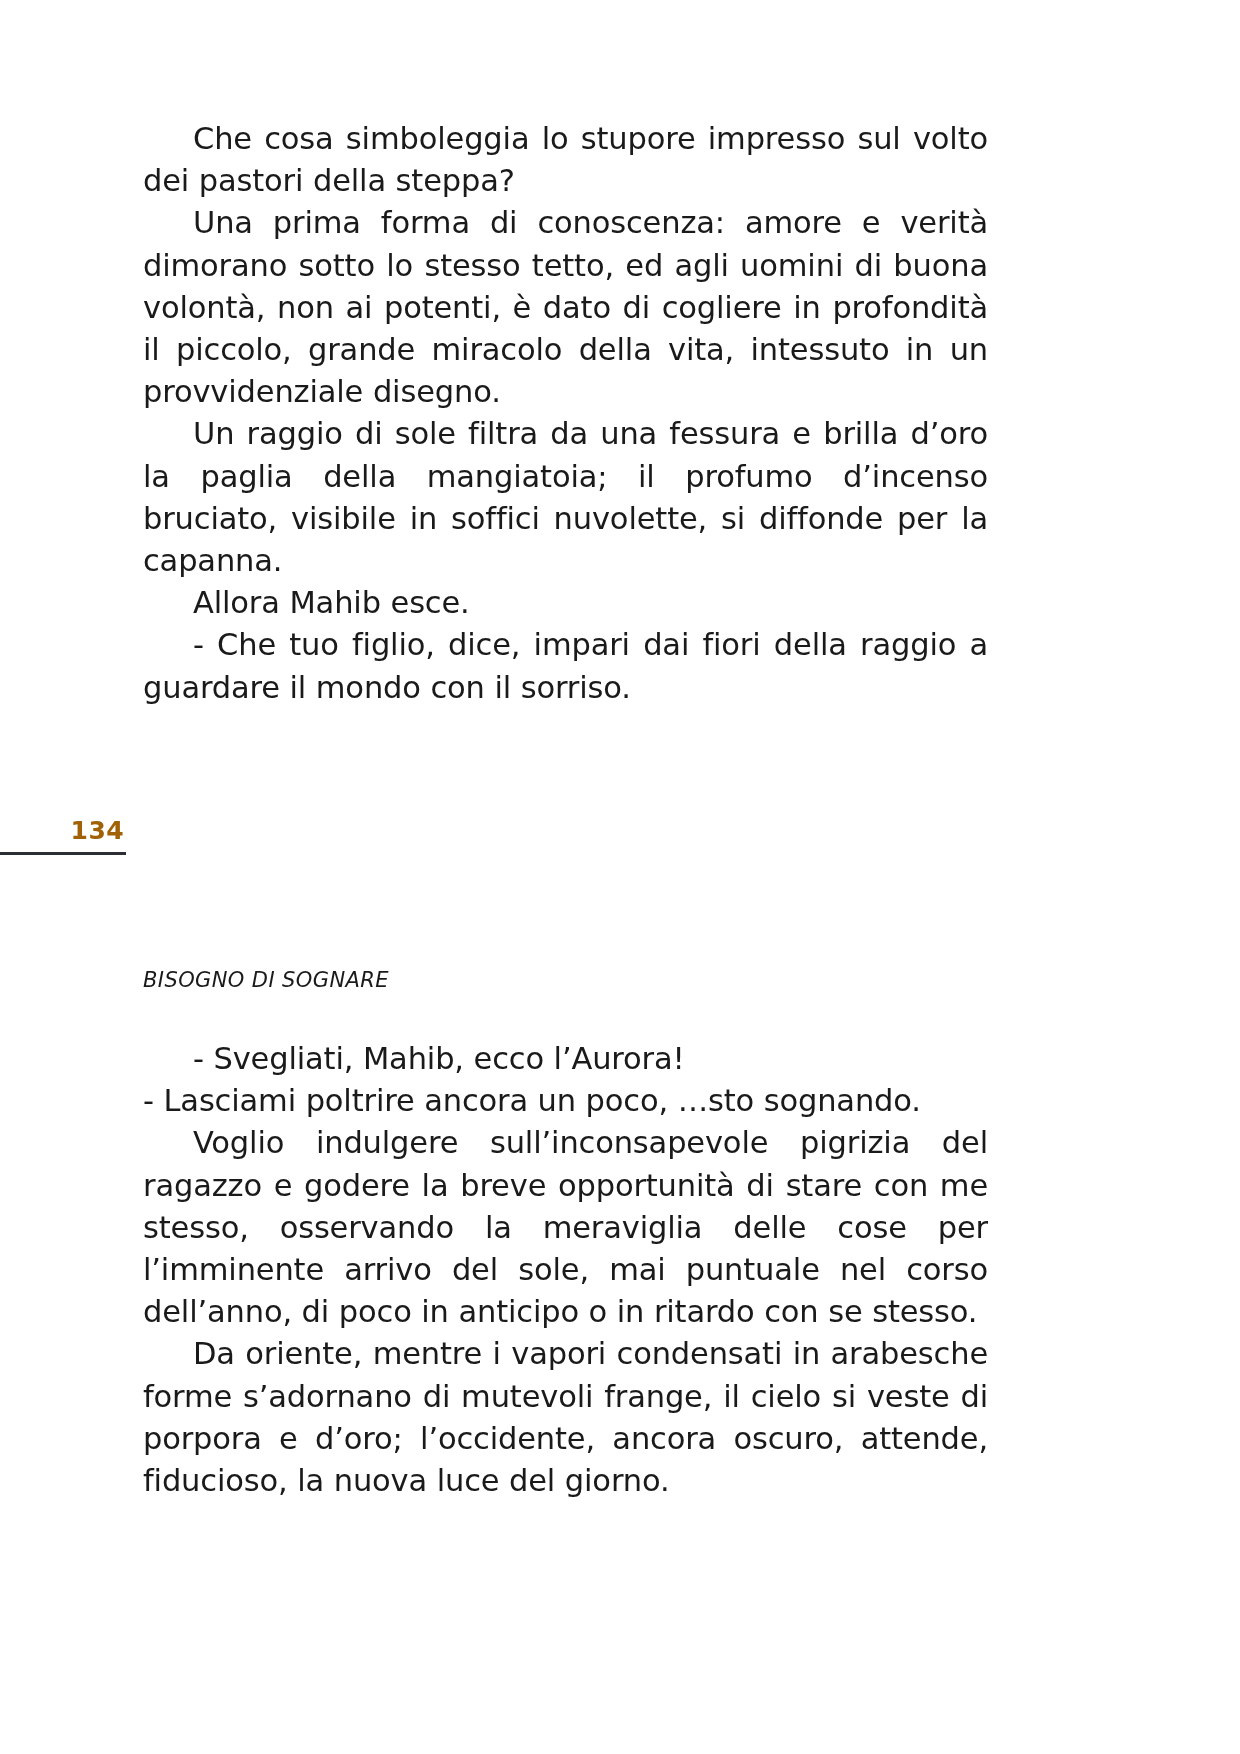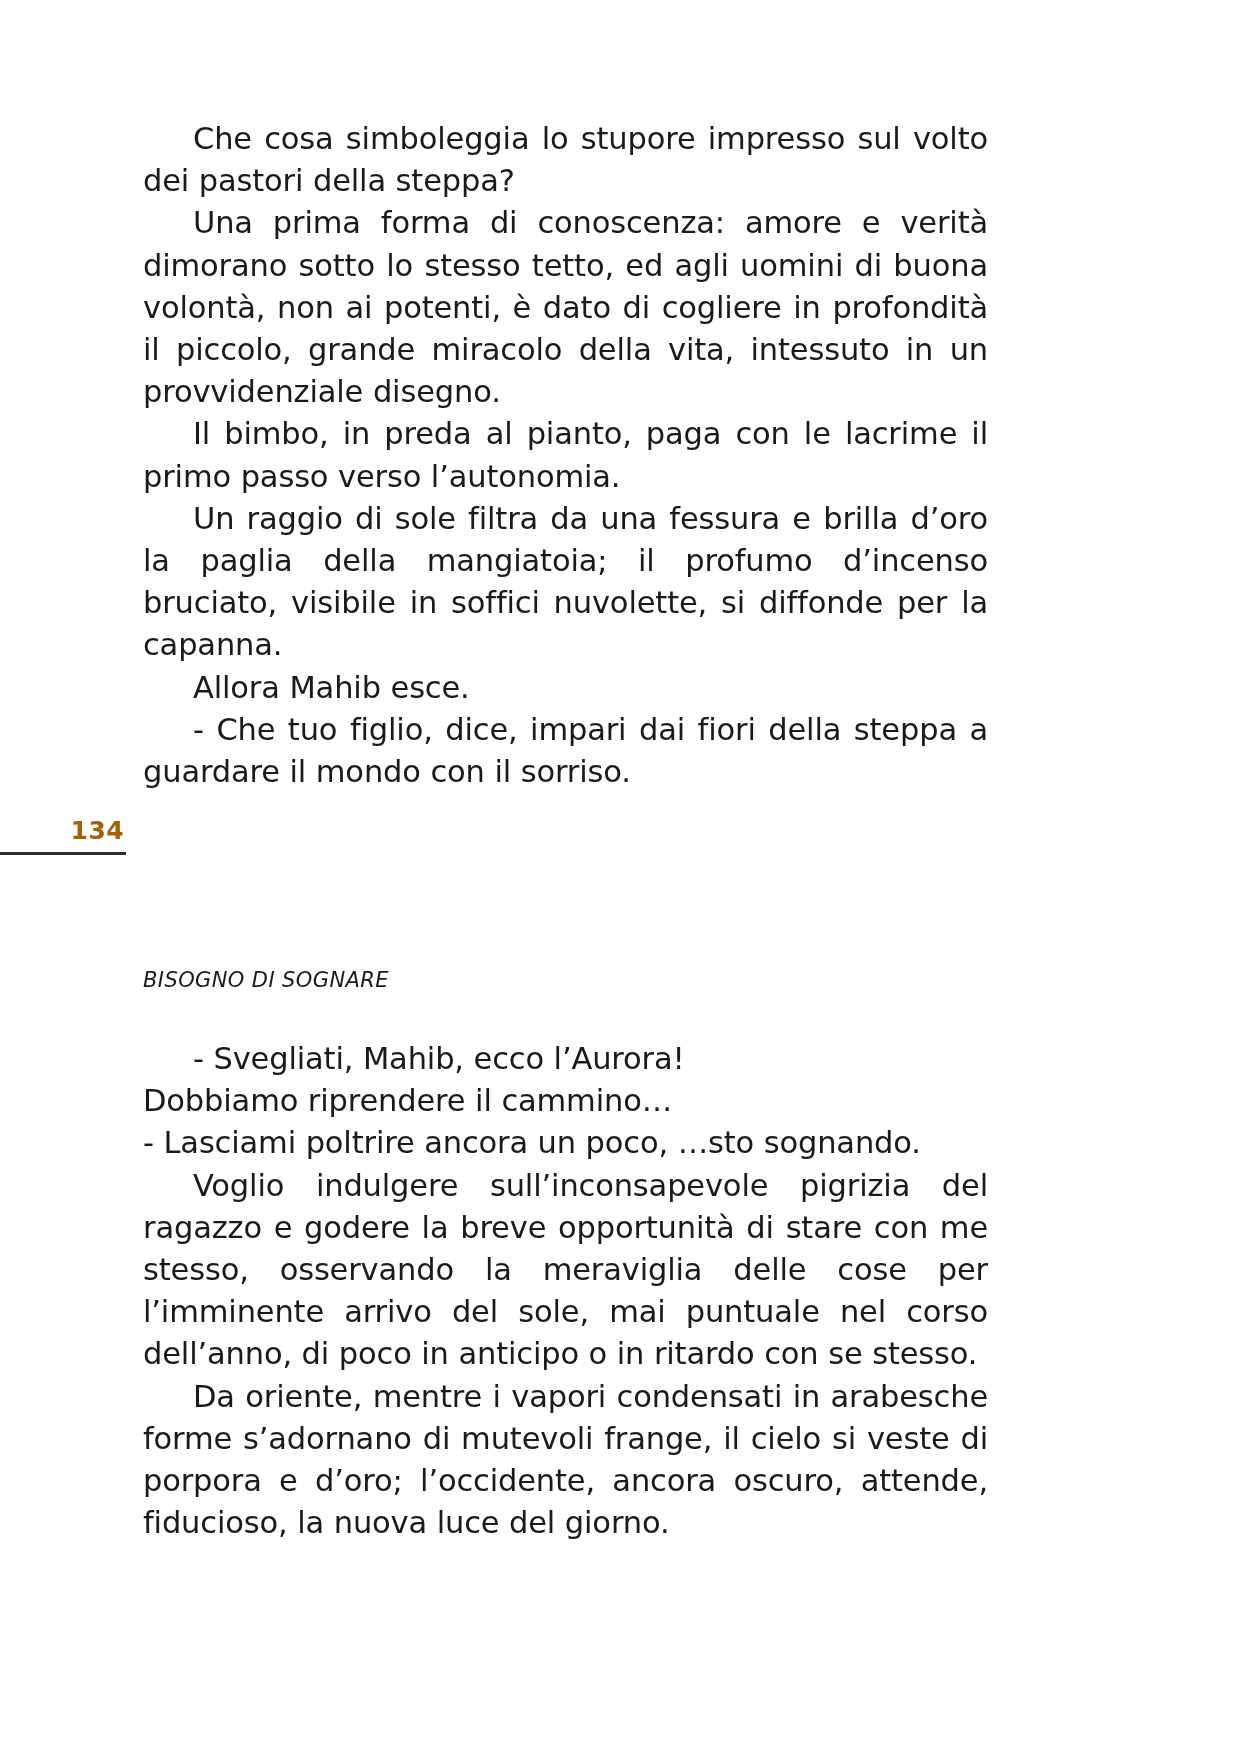--- a/index.html
+++ b/index.html
@@ -95,34 +95,32 @@
   }
 </style>
 </head>
 <body>
 
 <div class="page">
 
   <div class="textcol">
     <p class="para indent">Che cosa simboleggia lo stupore impresso sul volto dei pastori della steppa?</p>
     <p class="para indent">Una prima forma di conoscenza: amore e verità dimo­rano sotto lo stesso tetto, ed agli uomini di buona volontà, non ai potenti, è dato di cogliere in profondità il piccolo, grande miracolo della vita, intessuto in un provvidenziale disegno.</p>
-    <p class="para indent">Il bimbo, in preda al pianto, paga con le lacrime il primo passo verso l’autonomia.</p>
     <p class="para indent">Un raggio di sole filtra da una fessura e brilla d’oro la paglia della mangiatoia; il profumo d’incenso bruciato, vi­sibile in soffici nuvolette, si diffonde per la capanna.</p>
     <p class="para indent">Allora Mahib esce.</p>
-    <p class="para indent">- Che tuo figlio, dice, impari dai fiori della steppa a guardare il mondo con il sorriso.</p>
+    <p class="para indent">- Che tuo figlio, dice, impari dai fiori della raggio a guardare il mondo con il sorriso.</p>
   </div>
 
   <div class="folio-wrap">
     <div class="folio">134</div>
     <div class="folio-rule"></div>
   </div>
 
   <div class="section-head">BISOGNO DI SOGNARE</div>
 
   <div class="textcol2">
     <p class="para indent">- Svegliati, Mahib, ecco l’Aurora!</p>
-    <p class="para noindent">Dobbiamo riprendere il cammino…</p>
     <p class="para noindent">- Lasciami poltrire ancora un poco, …sto sognando.</p>
     <p class="para indent">Voglio indulgere sull’inconsapevole pigrizia del ragazzo e godere la breve opportunità di stare con me stesso, os­servando la meraviglia delle cose per l’imminente arrivo del sole, mai puntuale nel corso dell’anno, di poco in anti­cipo o in ritardo con se stesso.</p>
     <p class="para indent">Da oriente, mentre i vapori condensati in arabesche forme s’adornano di mutevoli frange, il cielo si veste di por­pora e d’oro; l’occidente, ancora oscuro, attende, fiducioso, la nuova luce del giorno.</p>
   </div>
 
 </div>
 
 </body></html>

